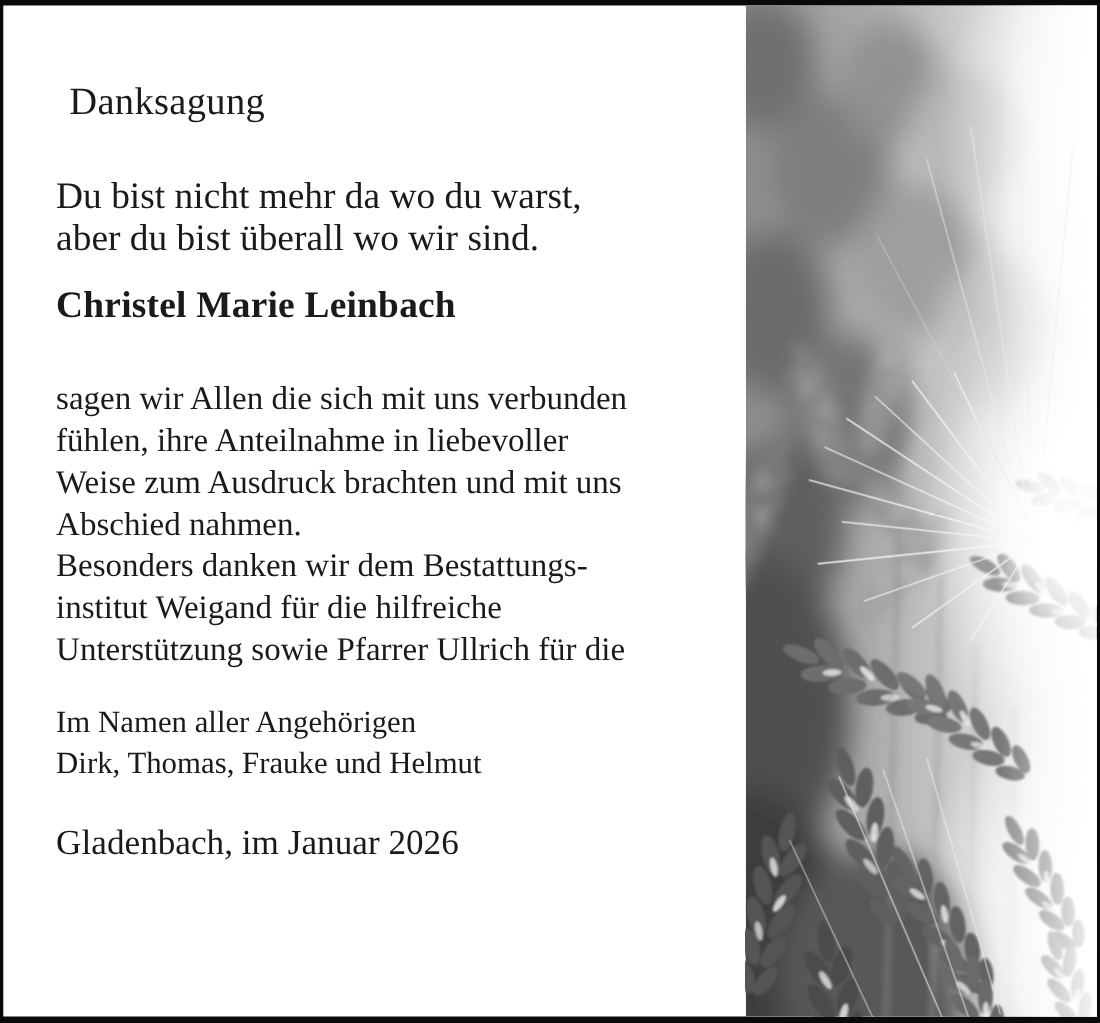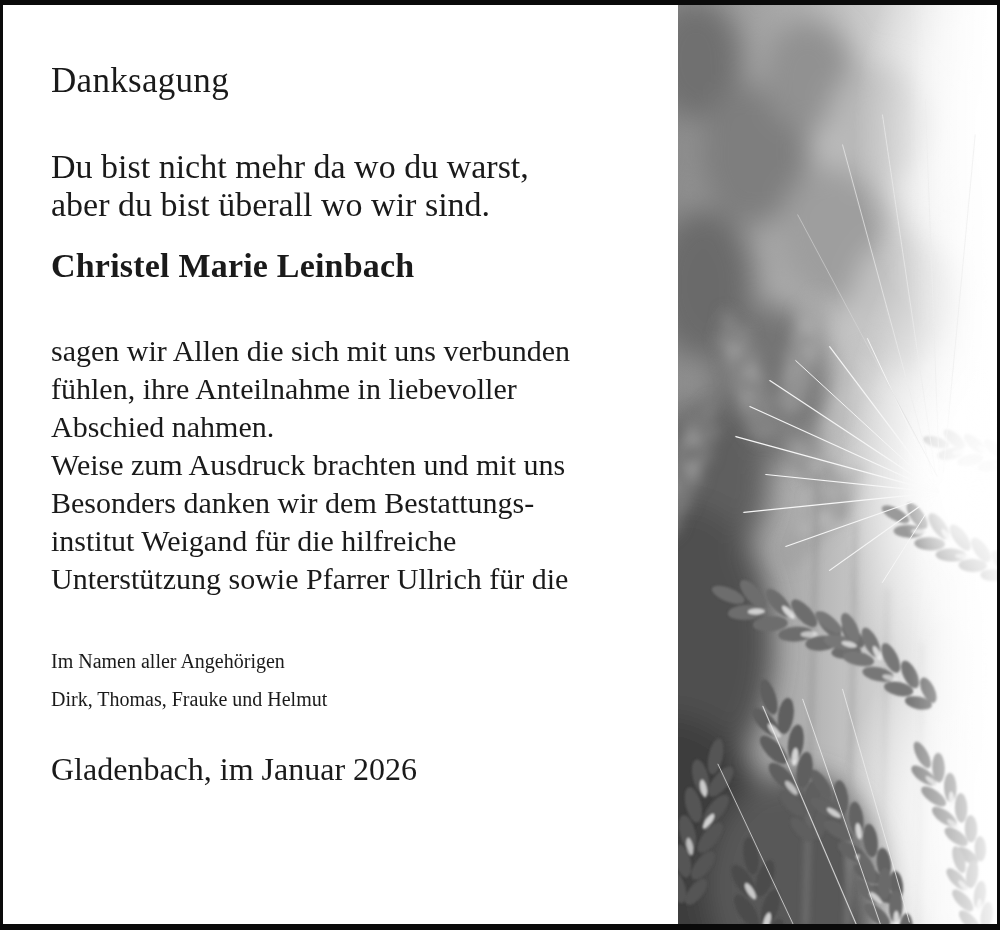--- a/index.html
+++ b/index.html
@@ -28,28 +28,28 @@
     padding:58px 24px 0 48px;
     flex:0 0 auto;
   }
   .photo-col{
     flex:1 1 auto;
     position:relative;
     overflow:hidden;
   }
   .photo-col svg{display:block;width:100%;height:100%;}
 
-  .title{font-size:35px;line-height:1;margin:0;font-weight:normal;letter-spacing:.3px;}
+  .title{font-size:35px;line-height:1;margin:12px;font-weight:normal;letter-spacing:.3px;}
   .epigraph{margin-top:50px;font-size:34px;line-height:38px;}
   .name{margin-top:22px;font-size:34px;line-height:1.18;font-weight:bold;letter-spacing:.2px;}
   .dates{margin-top:6px;font-size:23px;line-height:28px;}
   .birth-sym{display:inline-block;position:relative;top:-7px;font-size:21px;margin-right:1px;}
   .date-sep{margin:0 7px;}
   .thanks{margin-top:46px;font-size:30px;line-height:38px;}
-  .family{margin-top:44px;font-size:20px;line-height:38px;}
+  .family{margin-top:28px;font-size:28px;line-height:38px;}
   .place{margin-top:34px;font-size:32px;line-height:34px;}
 </style>
 </head>
 <body>
 
 <div class="frame">
 
   <div class="text-col">
 
     <h1 class="title">Danksagung</h1>
@@ -58,22 +58,22 @@
       <div>Du bist nicht mehr da wo du warst,</div>
       <div>aber du bist überall wo wir sind.</div>
     </div>
 
     <div class="name">Christel Marie Leinbach</div>
 
 
     <div class="thanks">
       <div>sagen wir Allen die sich mit uns verbunden</div>
       <div>fühlen, ihre Anteilnahme in liebevoller</div>
+      <div>Weise zum Ausdruck brachten und mit uns</div>
       <div>Abschied nahmen.</div>
-      <div>Weise zum Ausdruck brachten und mit uns</div>
       <div>Besonders danken wir dem Bestattungs-</div>
       <div>institut Weigand für die hilfreiche</div>
       <div>Unterstützung sowie Pfarrer Ullrich für die</div>
     </div>
 
     <div class="family">
       <div>Im Namen aller Angehörigen</div>
       <div>Dirk, Thomas, Frauke und Helmut</div>
     </div>
 

